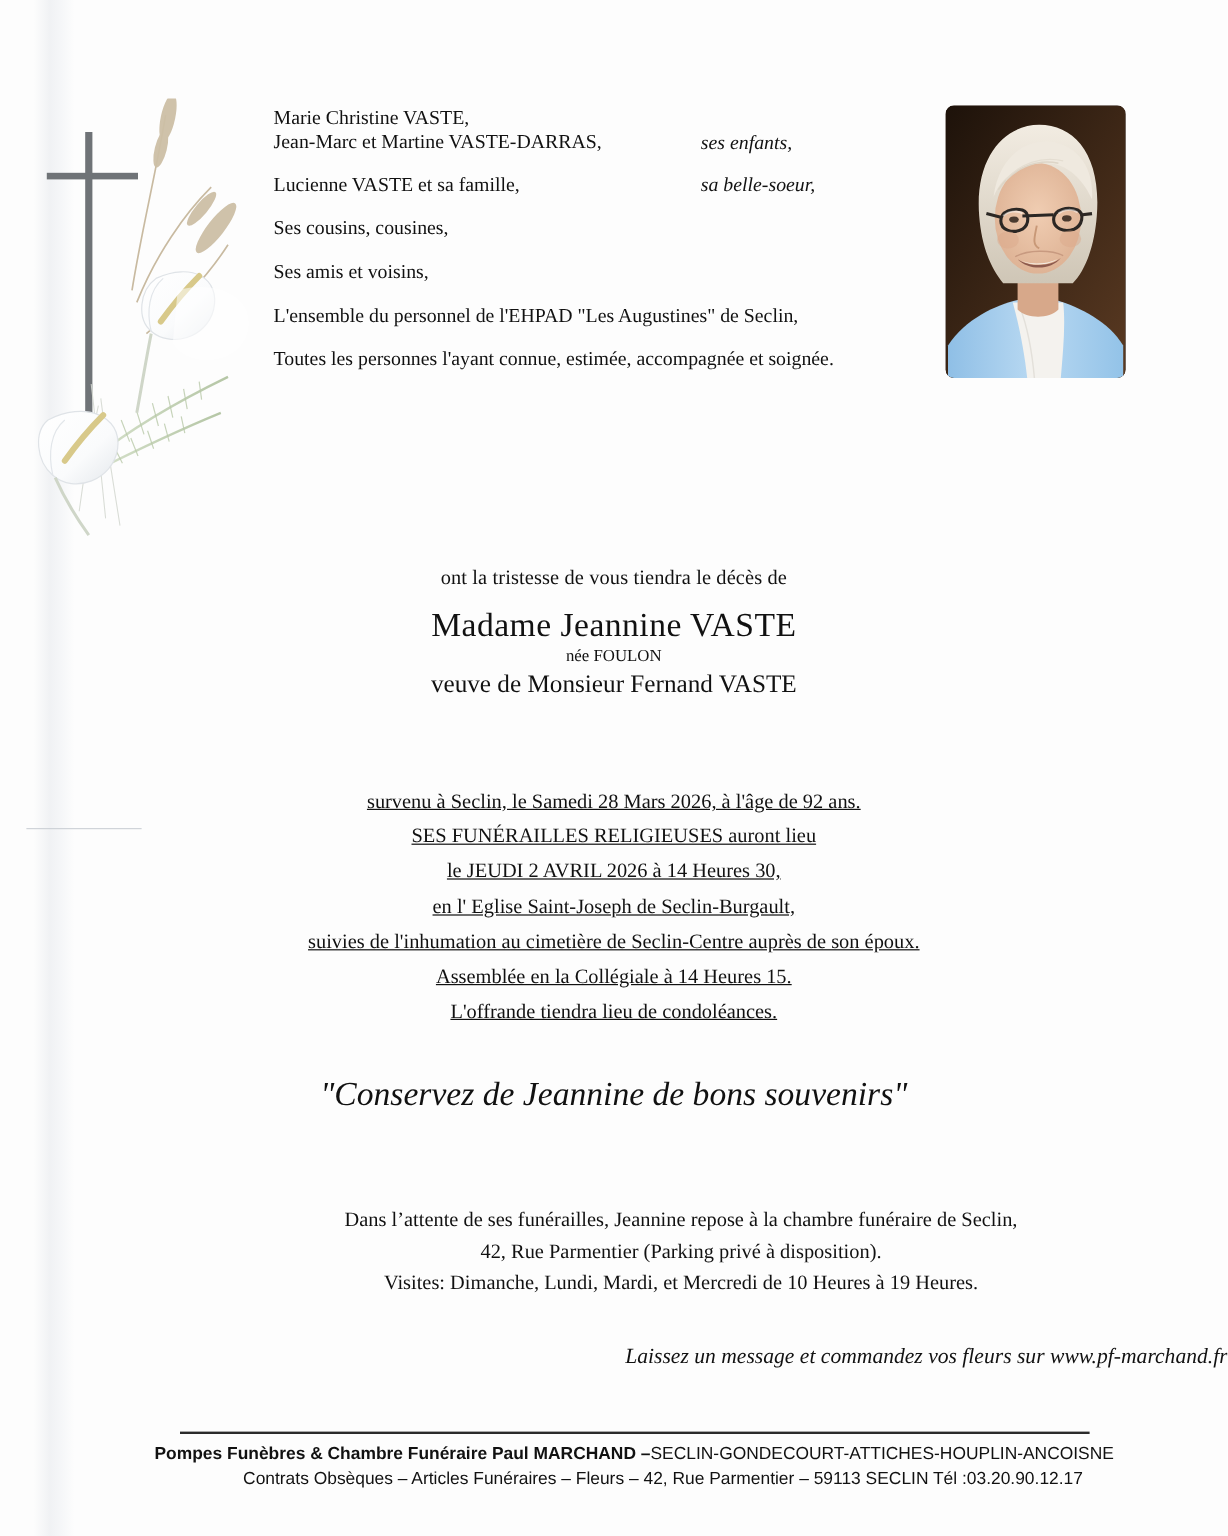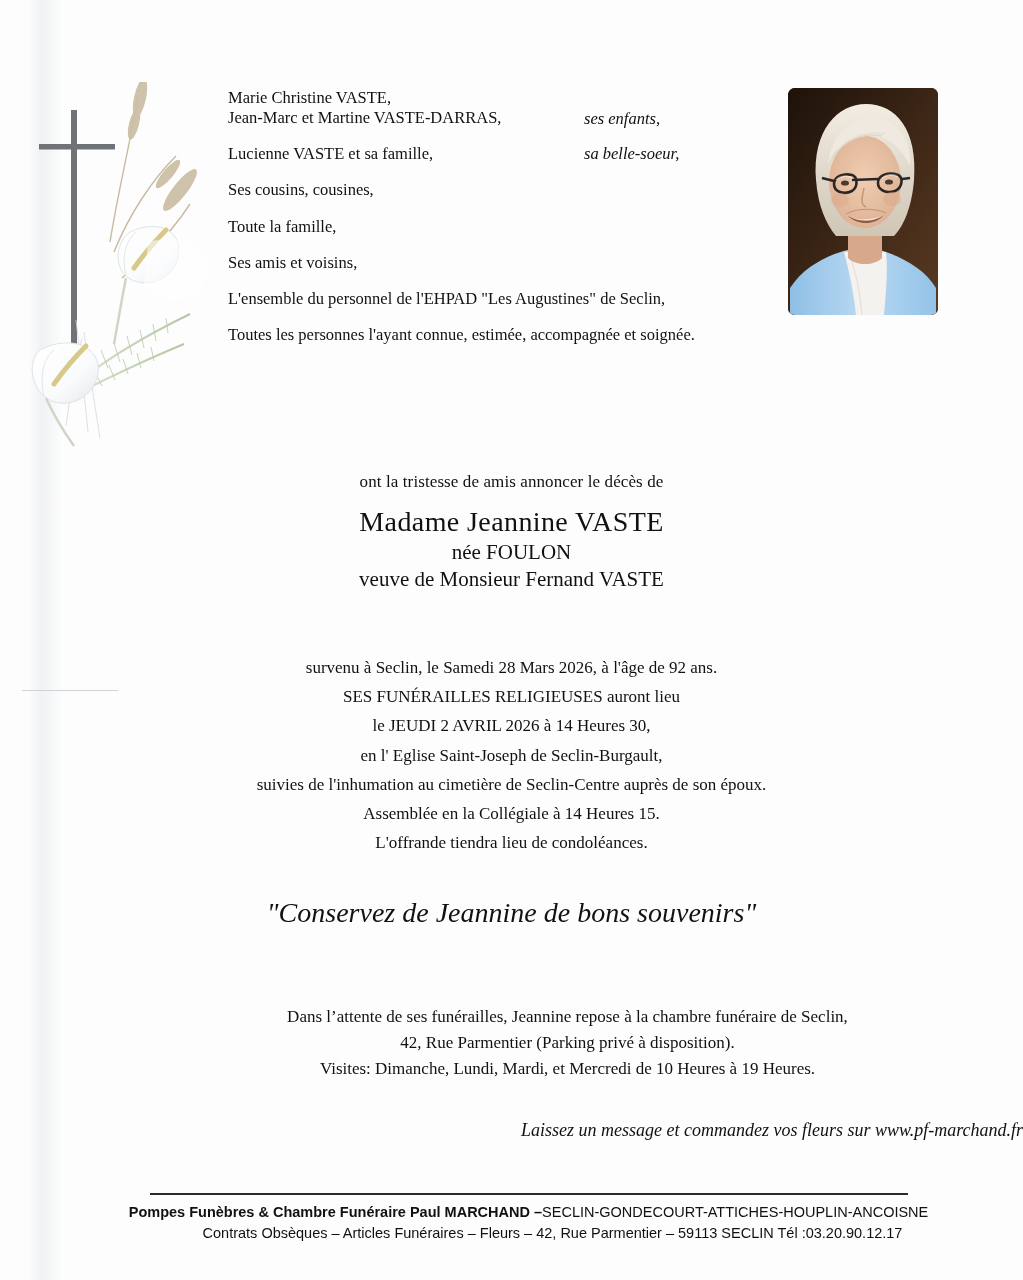--- a/index.html
+++ b/index.html
@@ -101,37 +101,38 @@
     font-size: 17px;
     letter-spacing: 0.1px;
   }
   .name {
     font-size: 28px;
     margin-top: 14px;
     letter-spacing: 0.4px;
     white-space: nowrap;
   }
   .nee {
-    font-size: 21px;
+    font-size: 14px;
     margin-top: 2px;
   }
   .veuve {
     font-size: 21px;
     margin-top: 2px;
   }
 
   
   .details {
     position: absolute;
     left: 0;
     top: 653px;
     width: 1023px;
     text-align: center;
     font-size: 17px;
     line-height: 1.72;
+    text-decoration: underline;
   }
 
   
   .quote {
     position: absolute;
     left: 0;
     top: 897px;
     width: 1023px;
     text-align: center;
     font-size: 28px;
@@ -350,35 +351,32 @@
       <div class="fam-rel">ses enfants,</div>
     </div>
     <div class="fam-row single">
       <div class="fam-names">Lucienne VASTE et sa famille,</div>
       <div class="fam-rel">sa belle-soeur,</div>
     </div>
     <div class="fam-row single">
       <div class="fam-names">Ses cousins, cousines,</div>
     </div>
     <div class="fam-row single">
-      <div class="fam-names">Toute la famille,</div>
-    </div>
-    <div class="fam-row single">
       <div class="fam-names">Ses amis et voisins,</div>
     </div>
     <div class="fam-row single">
       <div class="fam-names">L'ensemble du personnel de l'EHPAD "Les Augustines" de Seclin,</div>
     </div>
     <div class="fam-row single">
       <div class="fam-names">Toutes les personnes l'ayant connue, estimée, accompagnée et soignée.</div>
     </div>
   </div>
 
   <div class="announce">
-    <div class="lead">ont la tristesse de amis annoncer le décès de</div>
+    <div class="lead">ont la tristesse de vous tiendra le décès de</div>
     <div class="name">Madame Jeannine VASTE</div>
     <div class="nee">née FOULON</div>
     <div class="veuve">veuve de Monsieur Fernand VASTE</div>
   </div>
 
   <div class="details">
     <div>survenu à Seclin, le Samedi 28 Mars 2026, à l'âge de 92 ans.</div>
     <div>SES FUNÉRAILLES RELIGIEUSES auront lieu</div>
     <div>le JEUDI 2 AVRIL 2026 à 14 Heures 30,</div>
     <div>en l' Eglise Saint-Joseph de Seclin-Burgault,</div>

